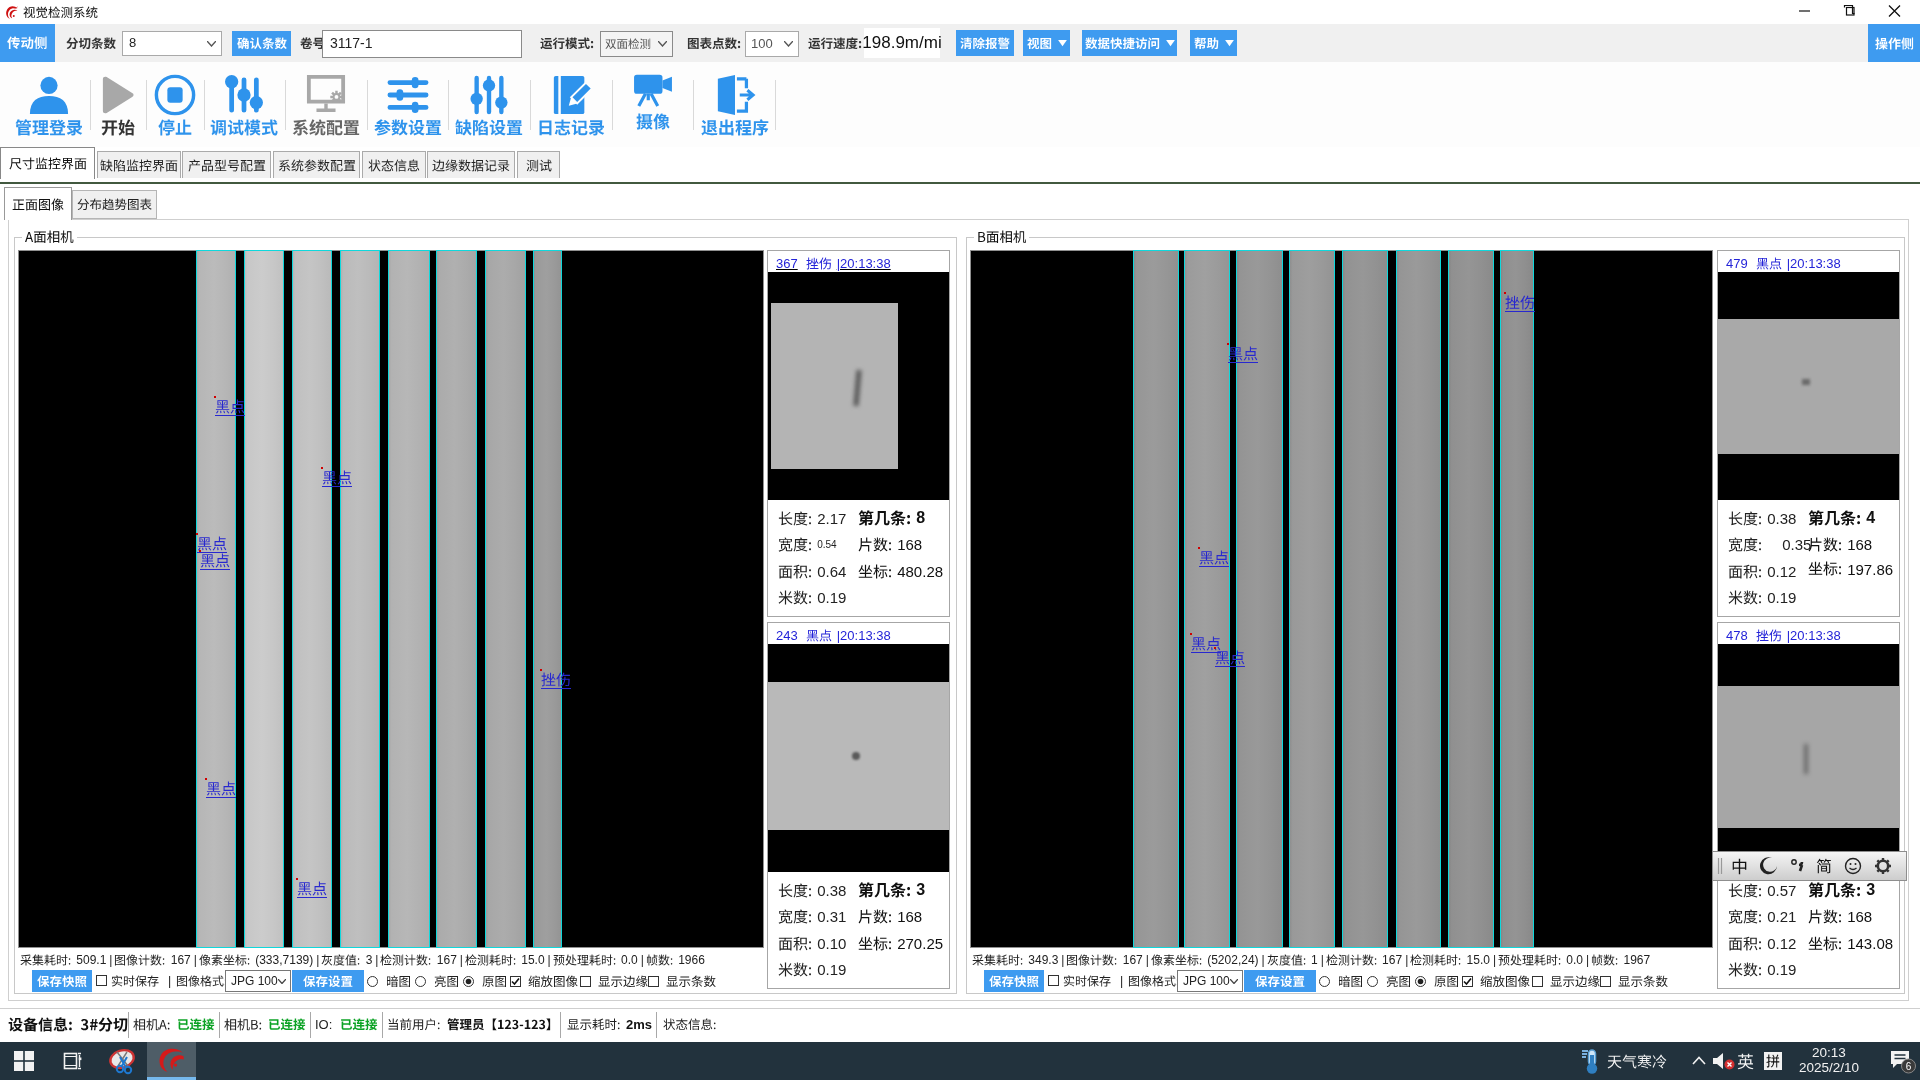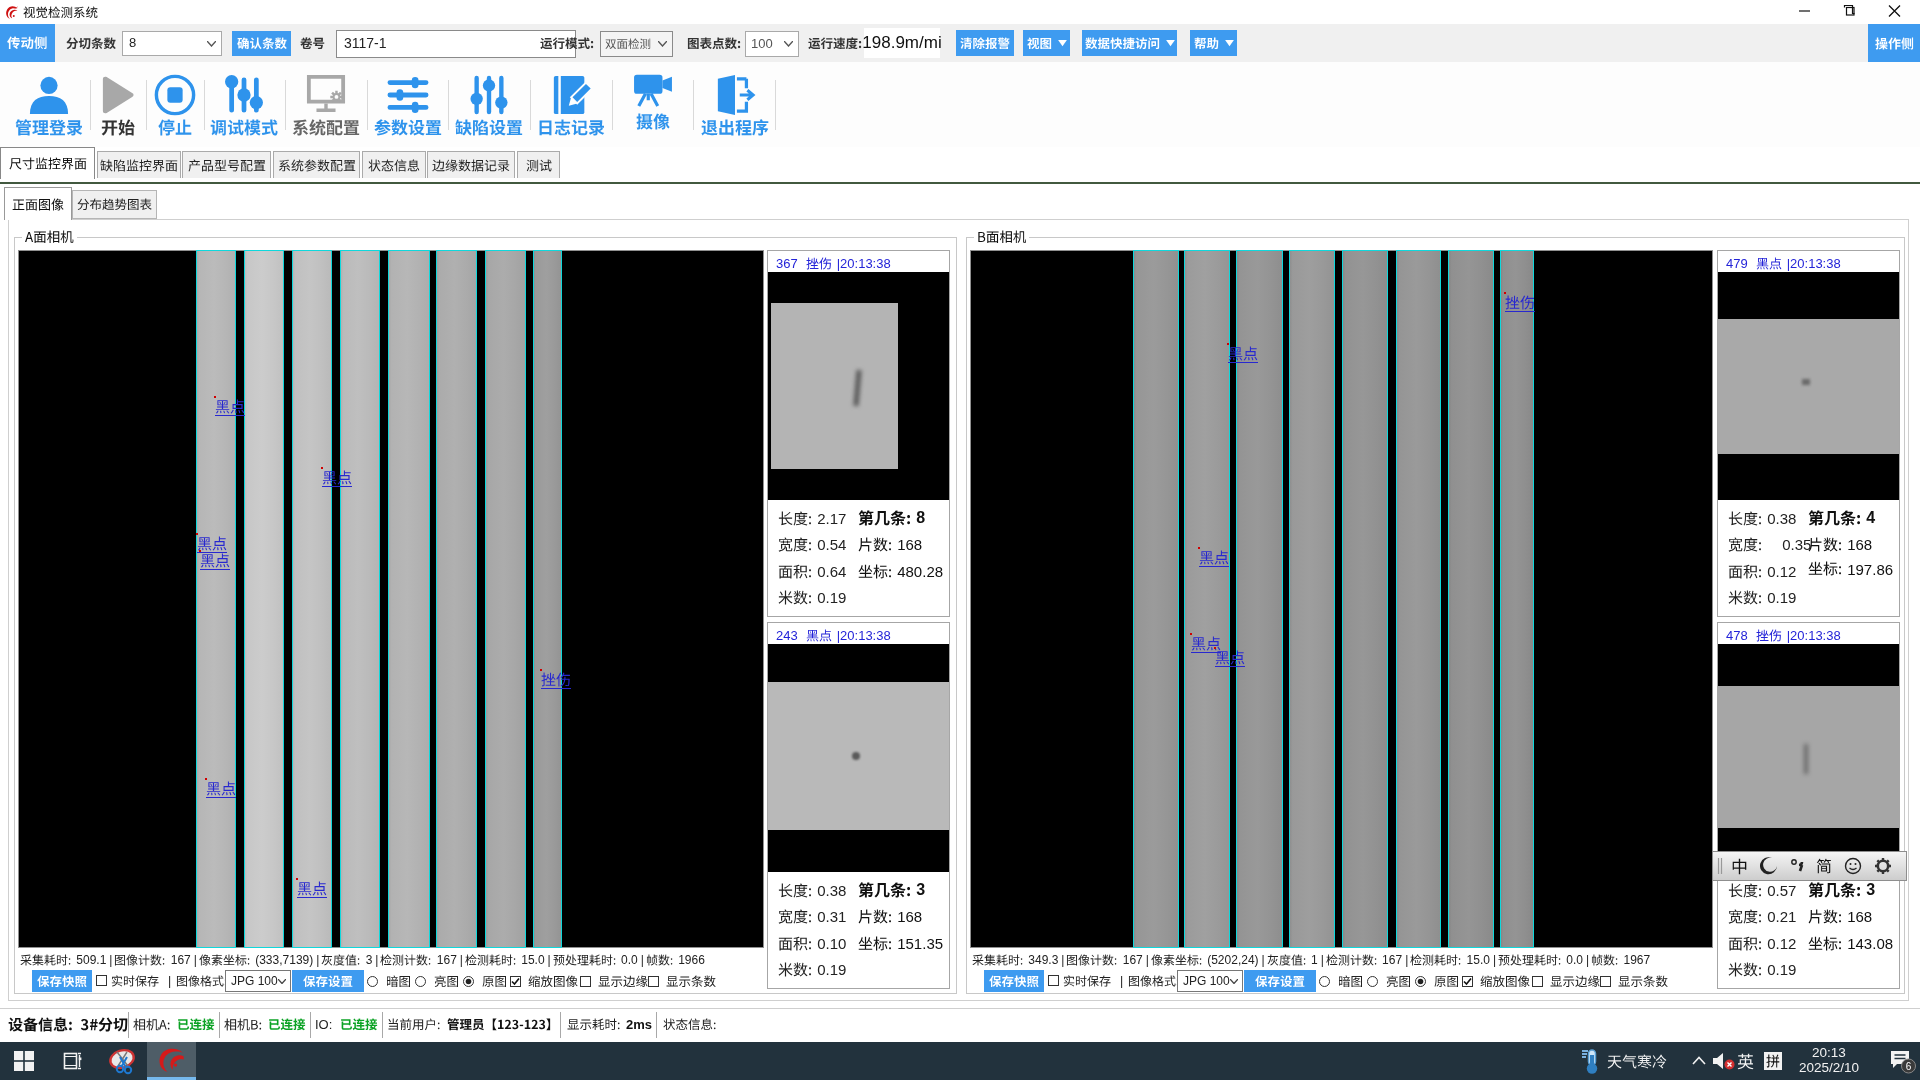--- a/index.html
+++ b/index.html
@@ -233,21 +233,21 @@
       <use href="#g12" x="200"></use>
       <use href="#g13" x="300"></use>
     </svg>
   </div>
 <div style="position:absolute;left:300px;top:24px;height:38px;display:flex;align-items:center;">
     <svg class="t" width="25.0" height="12.5" viewBox="0 -88 200 100" fill="#333">
       <use href="#g16" x="0"></use>
       <use href="#g17" x="100"></use>
     </svg>
   </div>
-<div style="position:absolute;left:336px;top:30px;width:198px;height:26px;background:#fff;border:1px solid #8a8a8a;padding-left:40px;">
+<div style="position:absolute;left:322px;top:30px;width:198px;height:26px;background:#fff;border:1px solid #8a8a8a;">
     <span style="position:absolute;left:7px;top:4px;font-size:14px;color:#222">3117-1</span>
   </div>
 <div style="position:absolute;left:540px;top:24px;height:38px;display:flex;align-items:center;">
     <svg class="t" width="54.1" height="12.5" viewBox="0 -88 432 100" fill="#333">
       <use href="#g18" x="0"></use>
       <use href="#g19" x="100"></use>
       <use href="#g20" x="200"></use>
       <use href="#g21" x="300"></use>
       <use href="#g22" x="400"></use>
     </svg>
@@ -666,21 +666,21 @@
       <use href="#g108" x="0"></use>
       <use href="#g109" x="100"></use>
     </svg></div>
 <div style="position:absolute;left:1190px;top:633px;width:2px;height:2px;background:#d00000;z-index:2;"></div>
 <div style="position:absolute;left:1215px;top:650px;border-bottom:1.5px solid #2828cf;line-height:0;padding-bottom:1px;z-index:2;"><svg class="t" width="30.0" height="15" viewBox="0 -88 200 100" fill="#2828cf">
       <use href="#g108" x="0"></use>
       <use href="#g109" x="100"></use>
     </svg></div>
 <div style="position:absolute;left:1214px;top:647px;width:2px;height:2px;background:#d00000;z-index:2;"></div>
 <div style="position:absolute;left:767px;top:250px;width:183px;height:367px;background:#fff;border:1px solid #a6a6a6;box-sizing:border-box;"></div>
-<div style="position:absolute;left:776px;top:253px;height:20px;display:flex;align-items:center;">
+<div style="position:absolute;left:776px;top:253px;height:20px;display:flex;align-items:center;text-decoration:underline;">
     <span style="font-size:13px;color:#2424d8;">367</span>
     <span style="width:8px"></span>
     <svg class="t" width="26.0" height="13" viewBox="0 -88 200 100" fill="#2424d8">
       <use href="#g110" x="0"></use>
       <use href="#g111" x="100"></use>
     </svg>
     <span style="width:5px"></span>
     <span style="font-size:13px;color:#2424d8;">|20:13:38</span>
   </div>
 <div style="position:absolute;left:768px;top:272px;width:181px;height:228px;background:#000;overflow:hidden;">
@@ -694,21 +694,21 @@
       <use href="#g114" x="200"></use>
     </svg>
     <span style="font-size:15px;color:#222;margin-left:5px;">2.17</span>
   </div>
 <div style="position:absolute;left:778px;top:534.5px;height:20px;display:flex;align-items:center;">
     <svg class="t" width="34.2" height="15" viewBox="0 -88 228 100" fill="#222">
       <use href="#g115" x="0"></use>
       <use href="#g113" x="100"></use>
       <use href="#g114" x="200"></use>
     </svg>
-    <span style="font-size:15px;color:#222;margin-left:5px;">0.54</span>
+    <span style="font-size:10px;color:#222;margin-left:5px;">0.54</span>
   </div>
 <div style="position:absolute;left:778px;top:561.0px;height:20px;display:flex;align-items:center;">
     <svg class="t" width="34.2" height="15" viewBox="0 -88 228 100" fill="#222">
       <use href="#g24" x="0"></use>
       <use href="#g116" x="100"></use>
       <use href="#g114" x="200"></use>
     </svg>
     <span style="font-size:15px;color:#222;margin-left:5px;">0.64</span>
   </div>
 <div style="position:absolute;left:778px;top:587.5px;height:20px;display:flex;align-items:center;">
@@ -807,21 +807,21 @@
       <use href="#g114" x="200"></use>
     </svg>
     <span style="font-size:15px;color:#111;margin-left:5px;font-weight:normal;">168</span>
   </div>
 <div style="position:absolute;left:858px;top:933.0px;height:20px;display:flex;align-items:center;">
     <svg class="t" width="34.2" height="15" viewBox="0 -88 228 100" fill="#111">
       <use href="#g121" x="0"></use>
       <use href="#g122" x="100"></use>
       <use href="#g114" x="200"></use>
     </svg>
-    <span style="font-size:15px;color:#111;margin-left:5px;font-weight:normal;">151.35</span>
+    <span style="font-size:15px;color:#111;margin-left:5px;font-weight:normal;">270.25</span>
   </div>
 <div style="position:absolute;left:1717px;top:250px;width:183px;height:367px;background:#fff;border:1px solid #a6a6a6;box-sizing:border-box;"></div>
 <div style="position:absolute;left:1726px;top:253px;height:20px;display:flex;align-items:center;">
     <span style="font-size:13px;color:#2424d8;">479</span>
     <span style="width:8px"></span>
     <svg class="t" width="26.0" height="13" viewBox="0 -88 200 100" fill="#2424d8">
       <use href="#g108" x="0"></use>
       <use href="#g109" x="100"></use>
     </svg>
     <span style="width:5px"></span>

